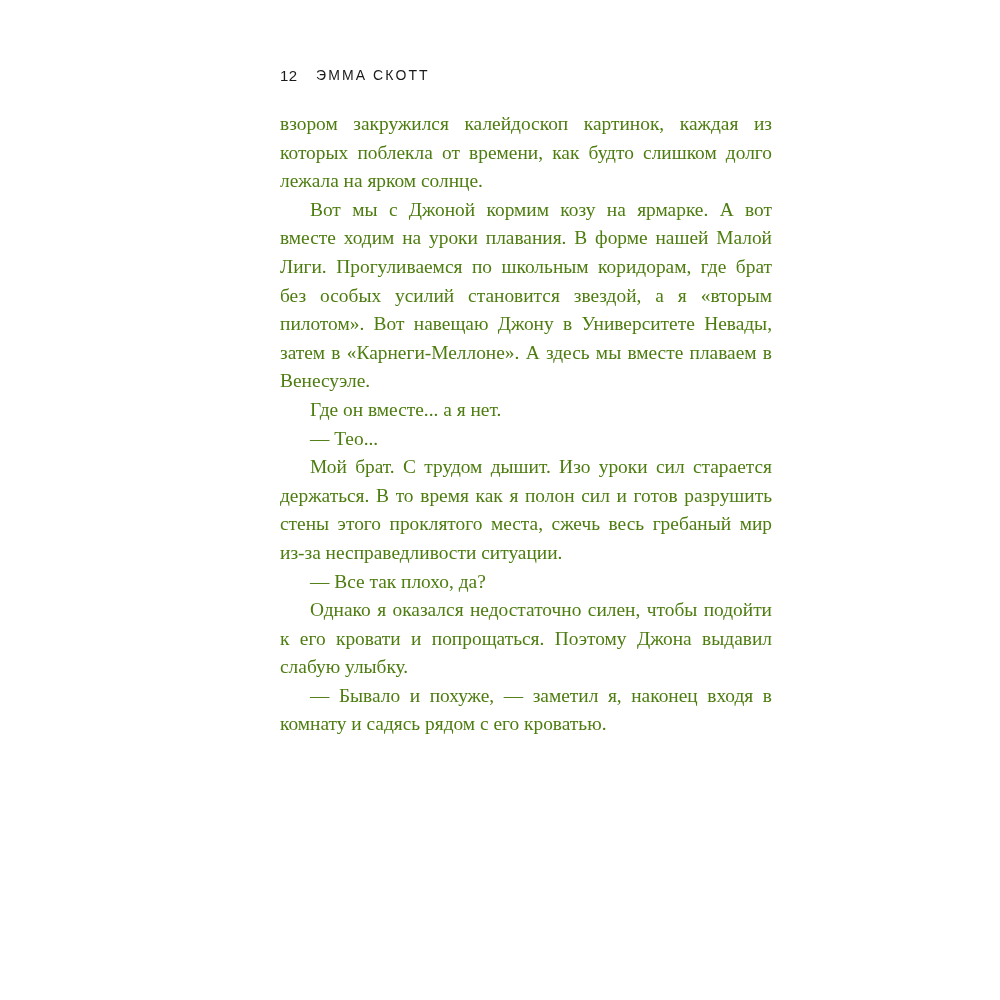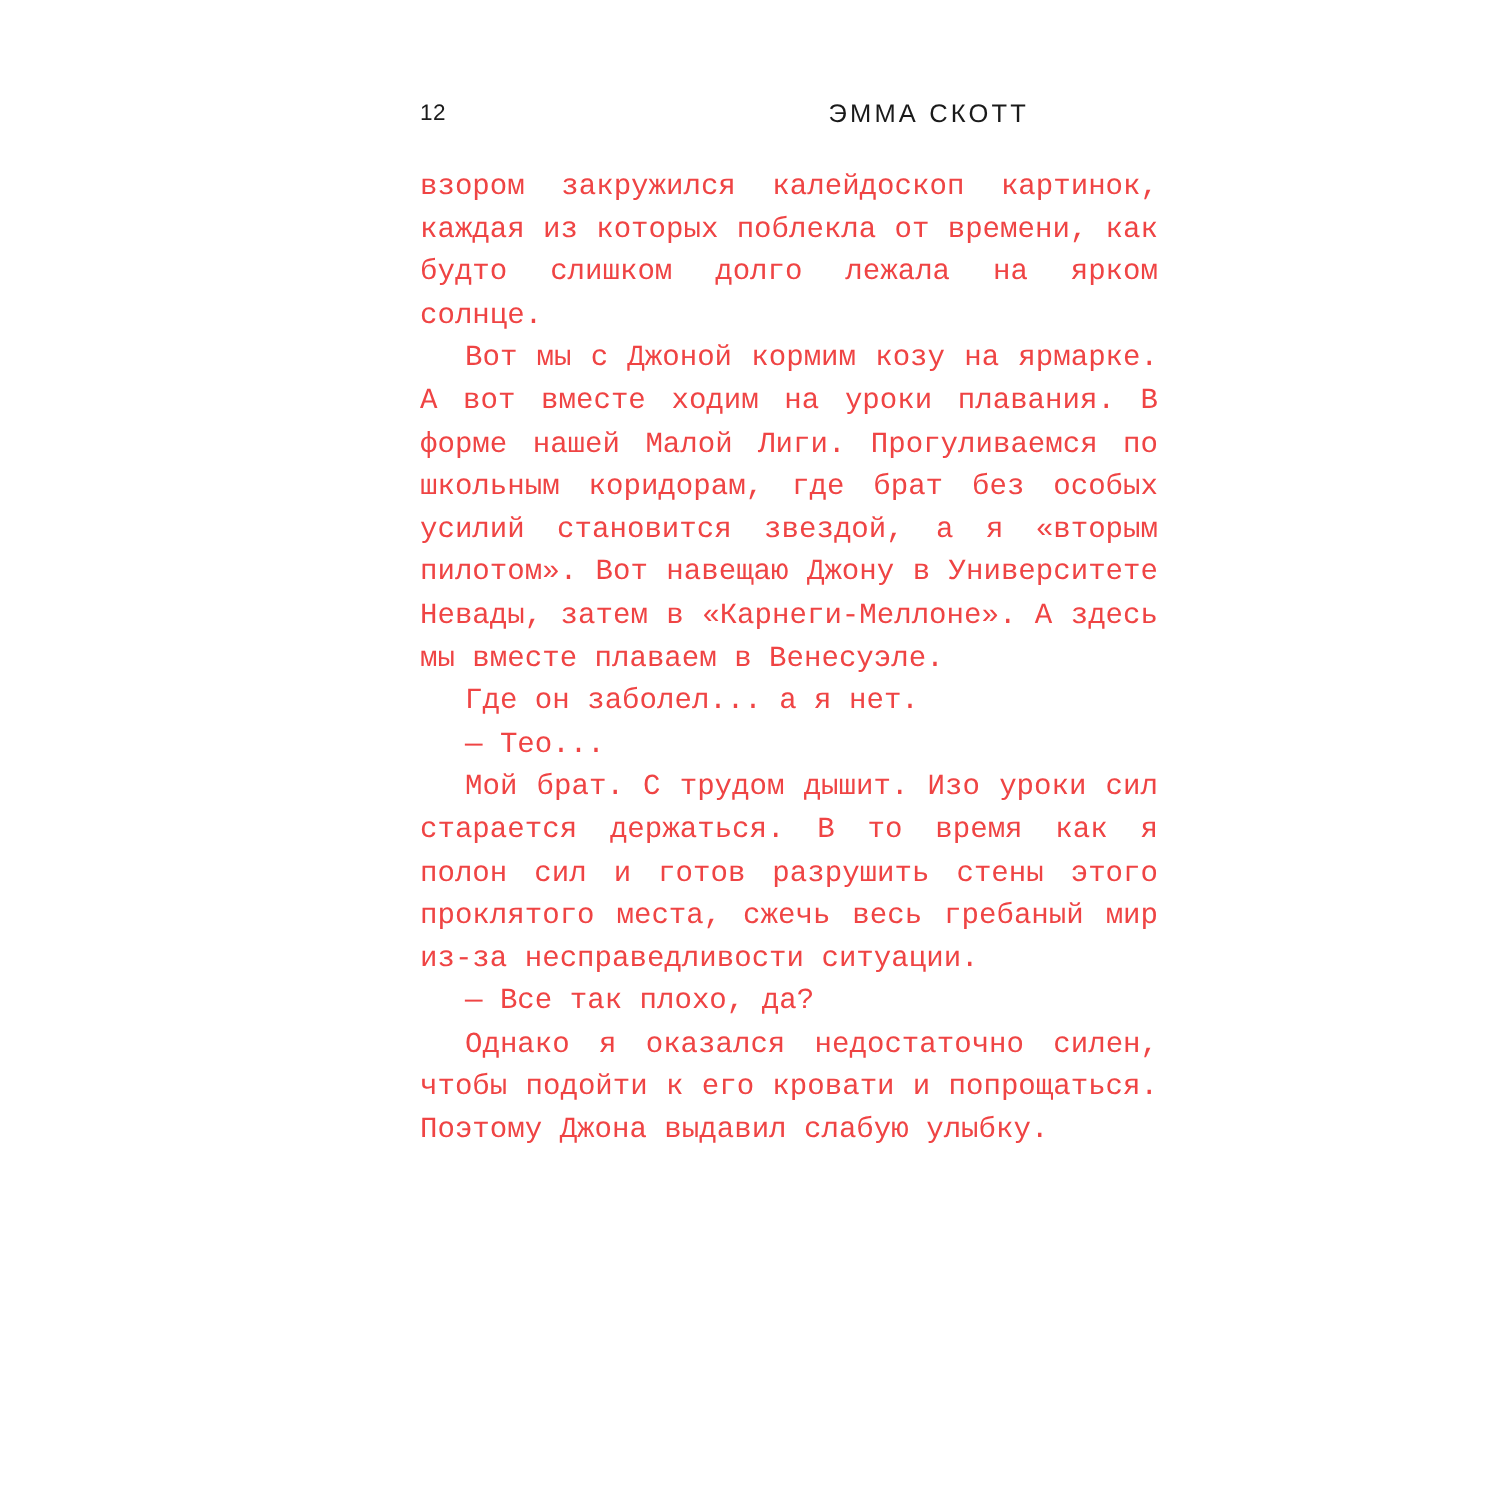--- a/index.html
+++ b/index.html
@@ -36,23 +36,23 @@
     color: #1a1a1a;
     letter-spacing: 0.3px;
     line-height: 1;
     flex: 0 0 auto;
     width: 60px;
     text-align: left;
   }
 
   .running-title {
     flex: 1 1 auto;
-    text-align: right;
+    text-align: left;
     font-family: "Liberation Sans", sans-serif;
-    font-size: 17px;
+    font-size: 14px;
     letter-spacing: 2.1px;
     color: #1a1a1a;
     line-height: 1;
     white-space: nowrap;
     
     transform: translateX(-24px);
   }
 
   .running-title-spacer {
     flex: 0 0 auto;
@@ -62,24 +62,24 @@
   
   .textblock {
     position: absolute;
     left: 280px;
     top: 110px;
     width: 492px;
   }
 
   .textblock p {
     margin: 0;
-    font-family: Liberation Mono, monospace;
+    font-family: Liberation Serif, serif;
     font-size: 19.4px;
     line-height: 28.6px;
-    color: #ef4444;
+    color: #4d7c0f;
     text-align: justify;
     text-justify: inter-word;
     text-indent: 30px;
     hyphens: manual;
     -webkit-hyphens: manual;
   }
 
   
   .textblock p.continued {
     text-indent: 0;
@@ -97,20 +97,21 @@
 
   <div class="running-head">
     <span class="folio">12</span>
     <span class="running-title">ЭММА СКОТТ</span>
     <span class="running-title-spacer"></span>
   </div>
 
   <div class="textblock">
     <p class="continued">взором закружился калейдоскоп картинок, каждая из которых поблекла от времени, как будто слишком долго лежала на ярком солнце.</p>
     <p>Вот мы с Джоной кормим козу на ярмарке. А вот вместе ходим на уроки плавания. В форме нашей Малой Лиги. Прогуливаемся по школьным коридорам, где брат без особых усилий становится звездой, а я «вторым пилотом». Вот навещаю Джону в Университете Невады, затем в «Карнеги-Меллоне». А здесь мы вместе плаваем в Венесуэле.</p>
-    <p>Где он заболел... а я нет.</p>
+    <p>Где он вместе... а я нет.</p>
     <p>— Тео...</p>
     <p>Мой брат. С трудом дышит. Изо уроки сил старается держаться. В то время как я полон сил и готов разрушить стены этого проклятого места, сжечь весь гребаный мир из-за несправедливости ситуации.</p>
     <p>— Все так плохо, да?</p>
     <p>Однако я оказался недостаточно силен, чтобы подойти к его кровати и попрощаться. Поэтому Джона выдавил слабую улыбку.</p>
+    <p>— Бывало и похуже, — заметил я, наконец входя в комнату и садясь рядом с его кроватью.</p>
   </div>
 
 </div>
 
 </body></html>

